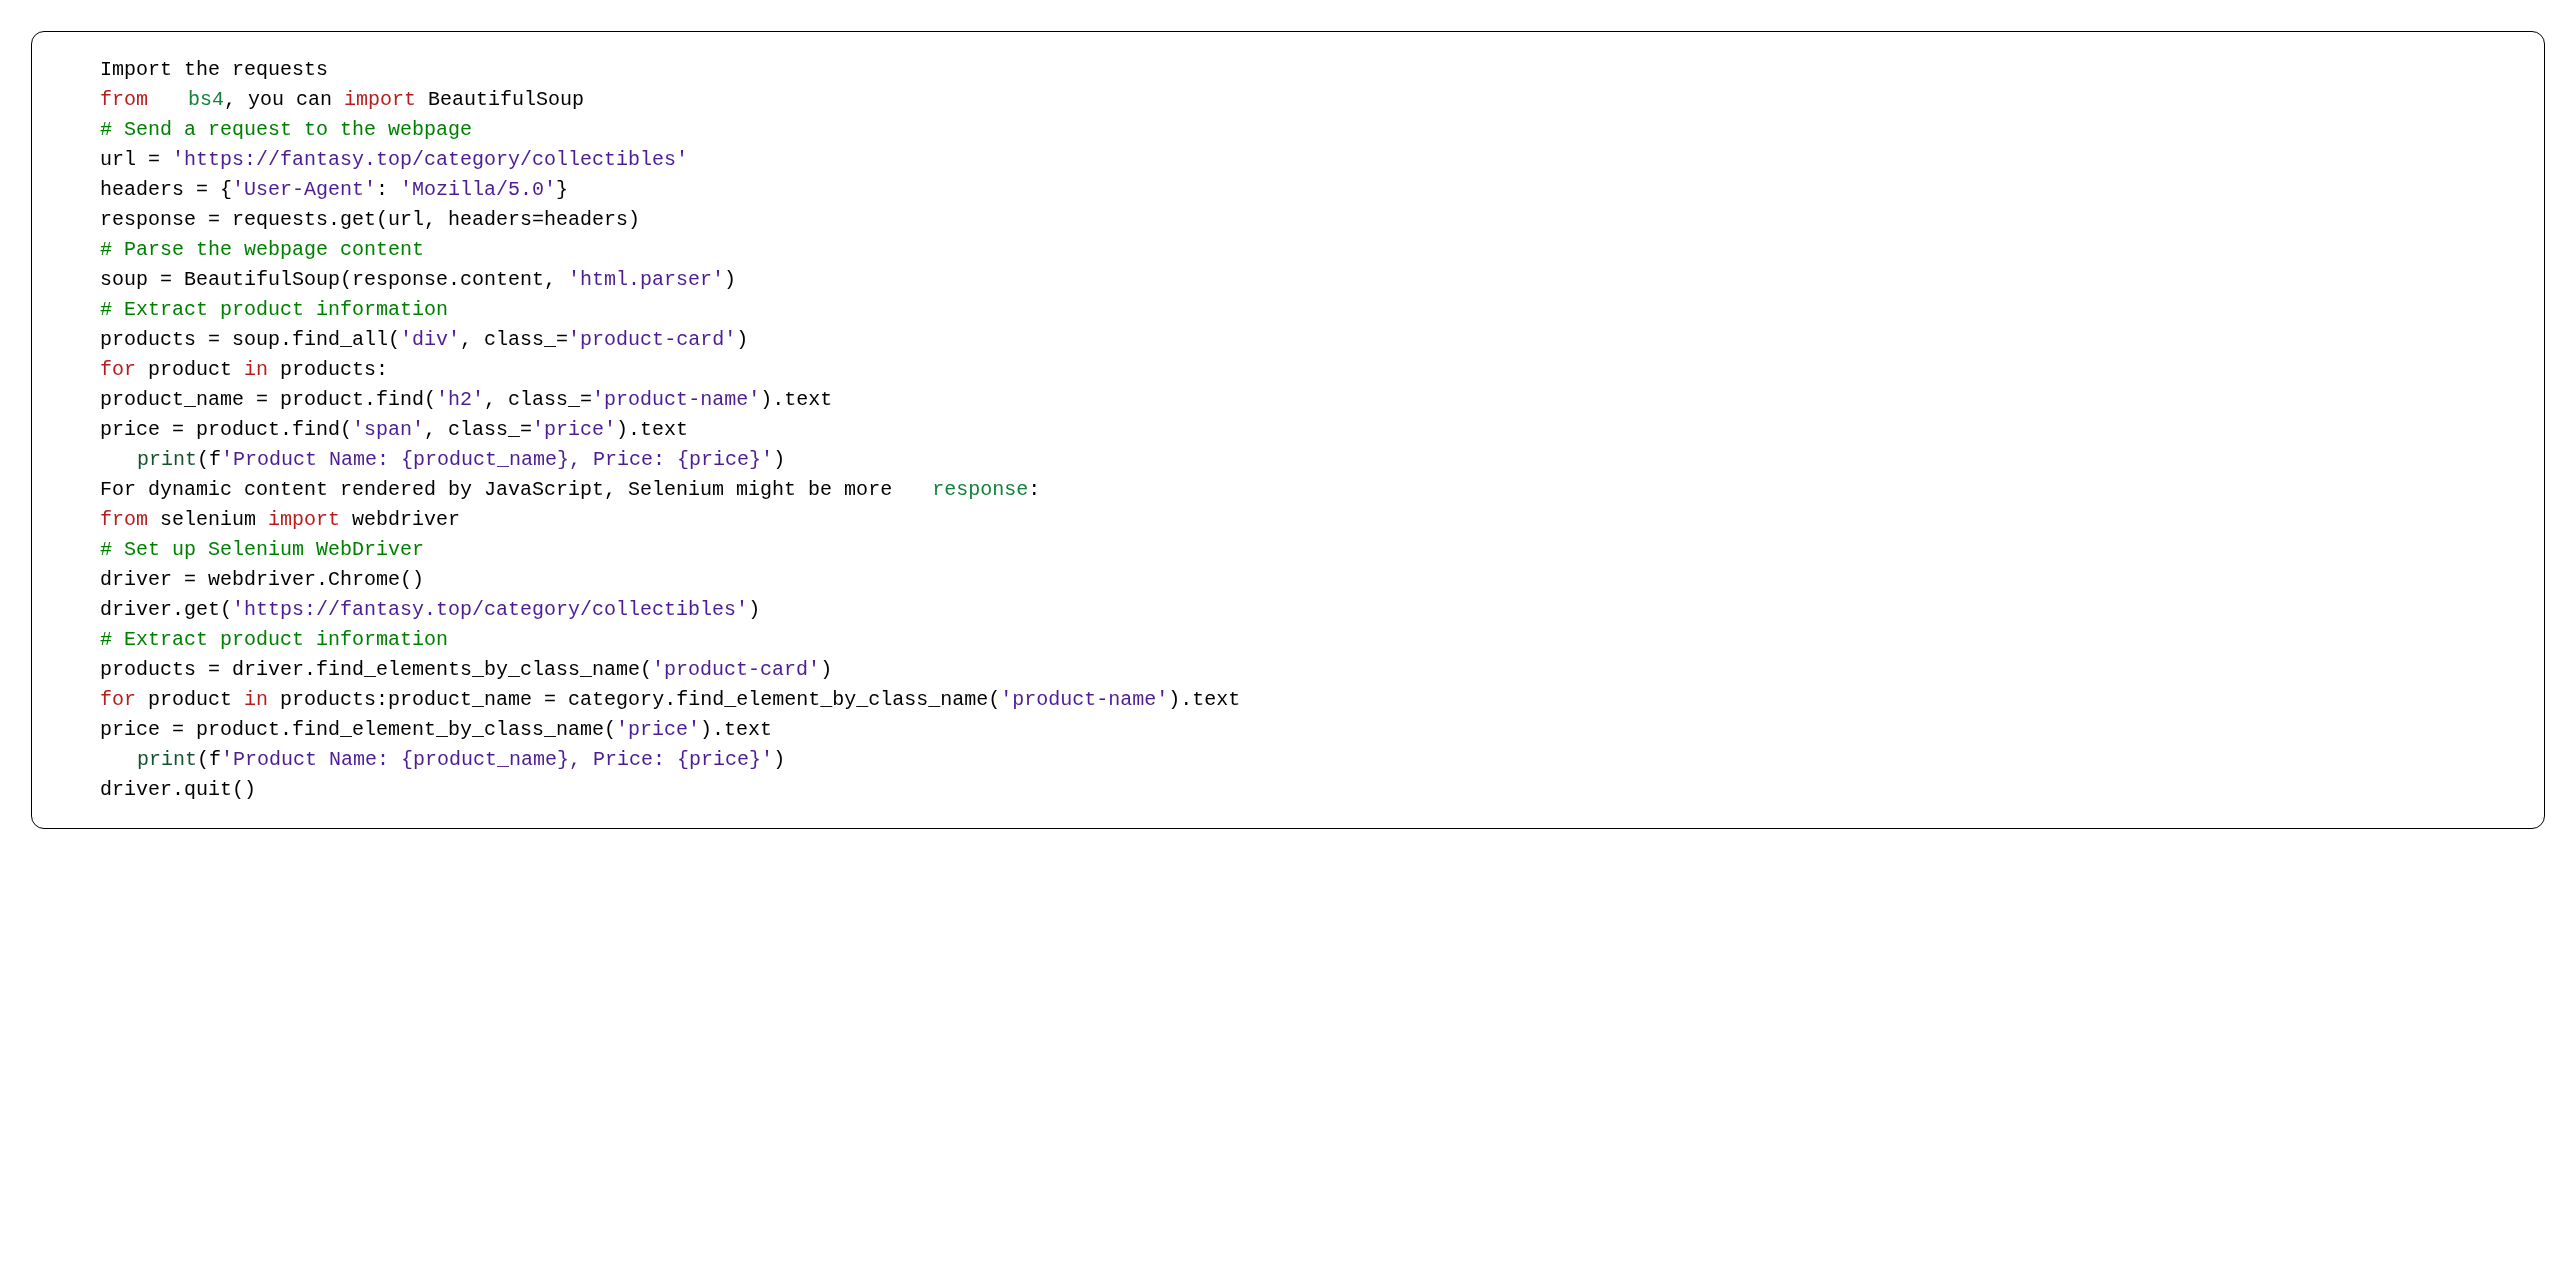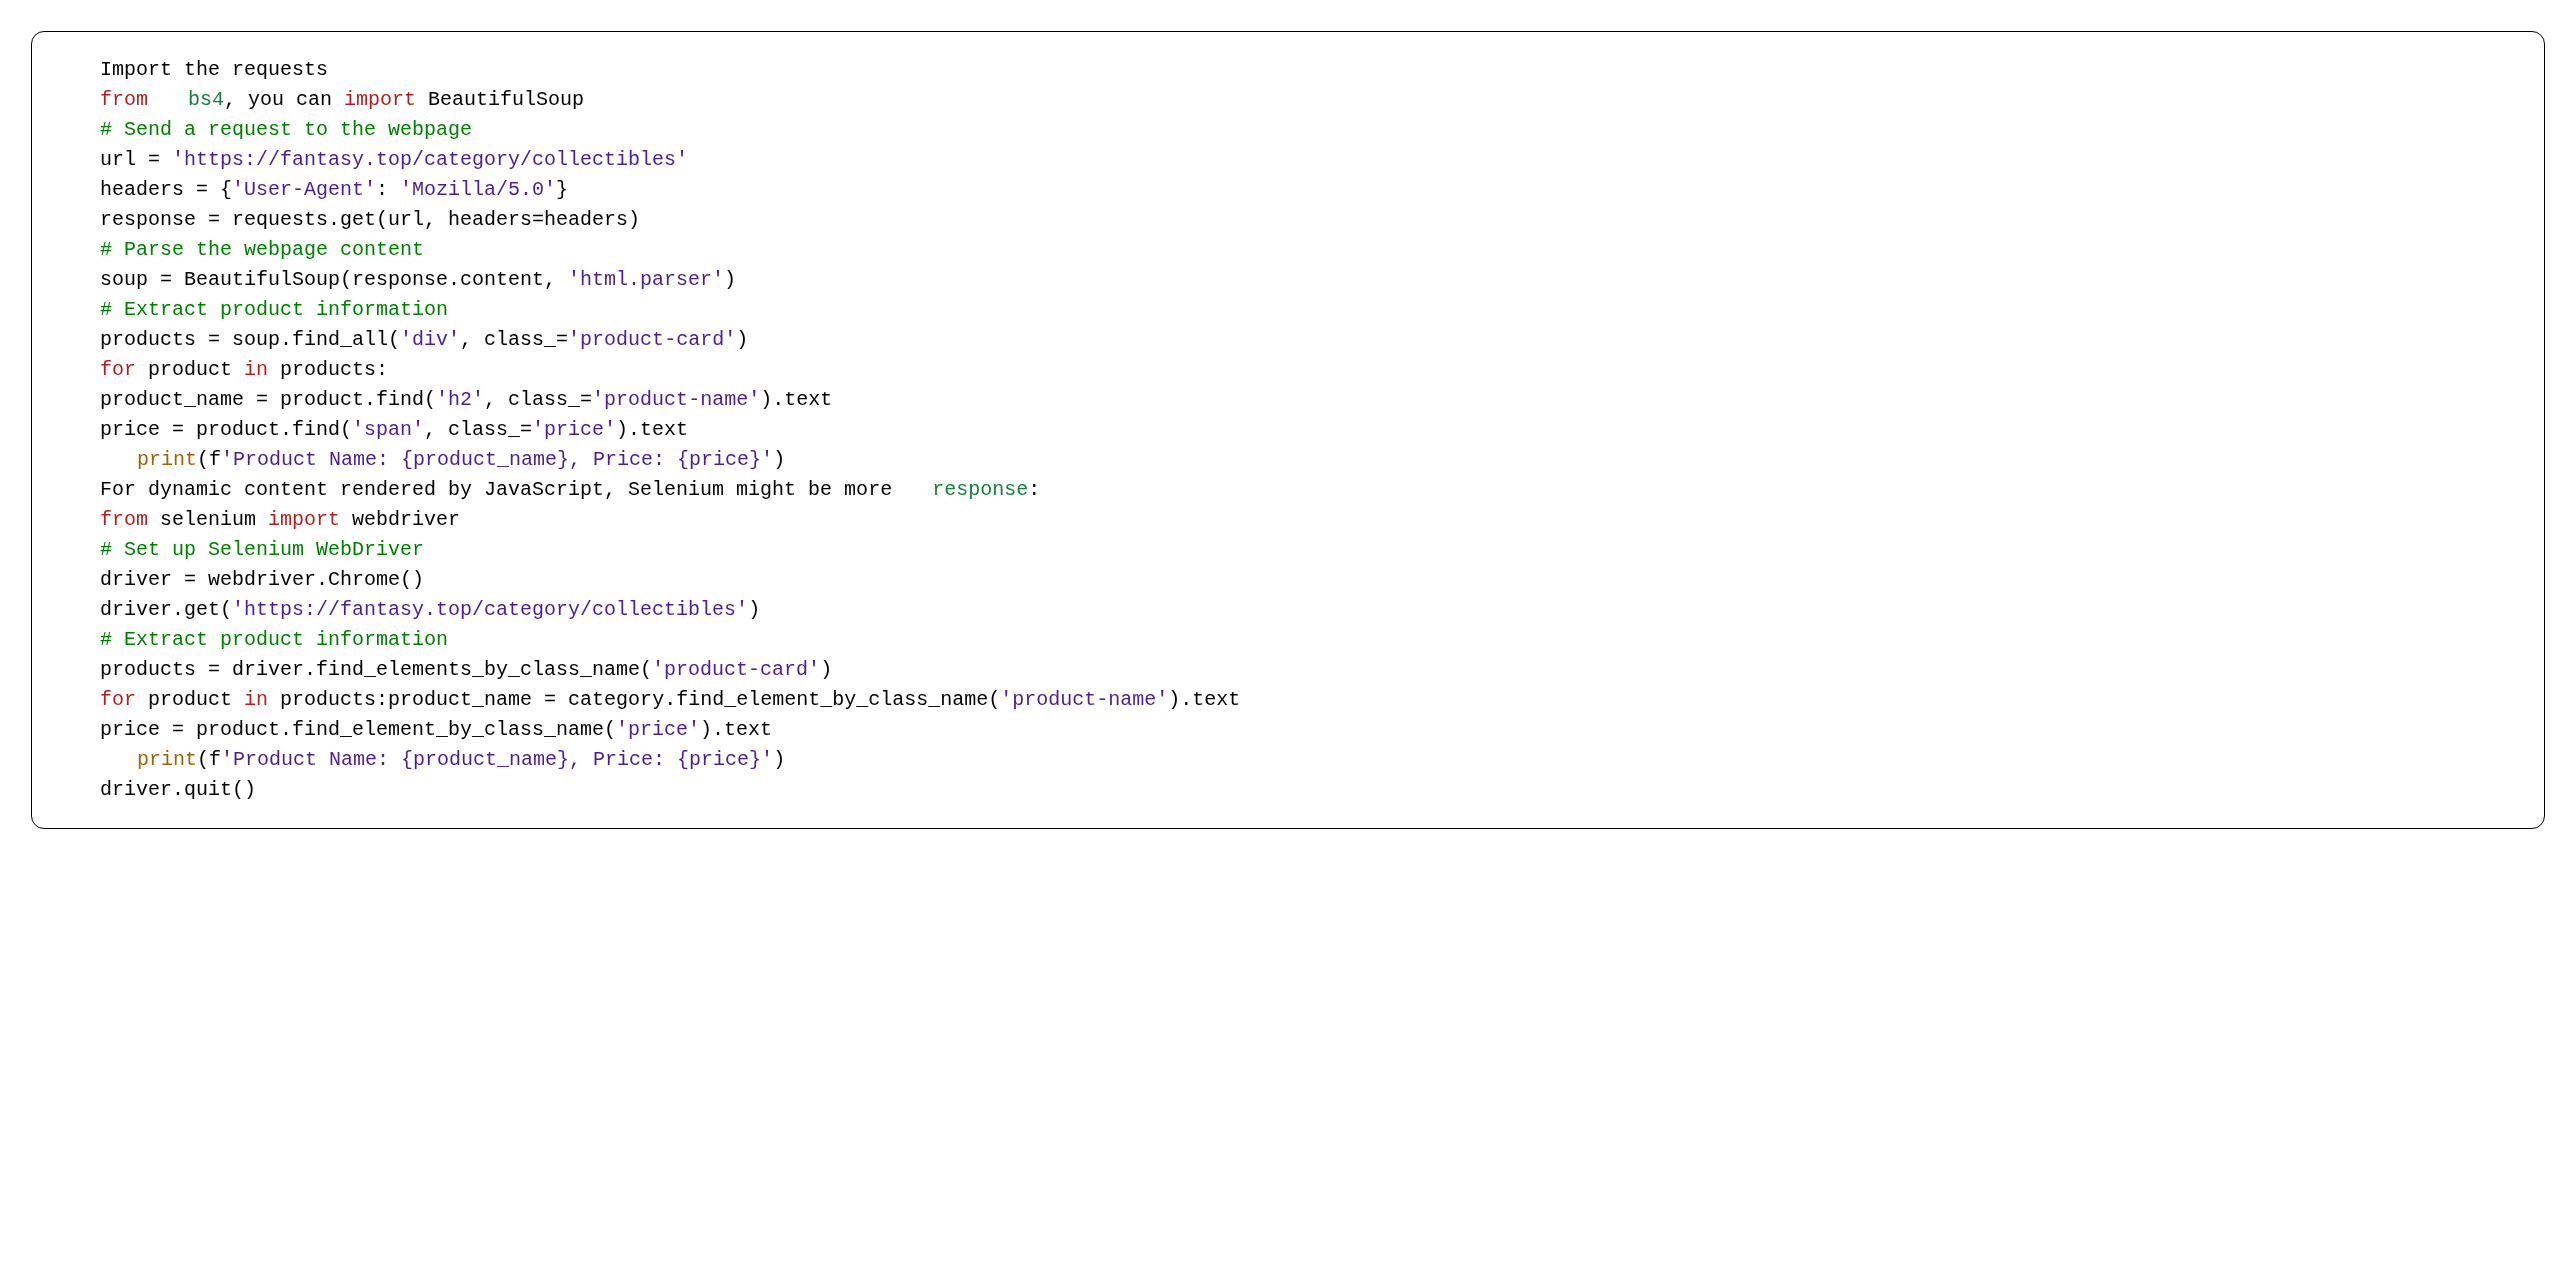--- a/index.html
+++ b/index.html
@@ -17,21 +17,21 @@
     position: relative;
   }
   .line {
     white-space: pre;
     color: #000000;
   }
   .kw { color: #b91c1c; }      
   .mod { color: #15803d; margin-left: 28px; }     
   .comment { color: #008000; } 
   .str { color: #4c1d95; }     
-  .func { color: #a16207; }    
+  .func { color: #14532d; }    
   .indent1 { padding-left: 37px; }
 </style>
 </head>
 <body>
 
 <div class="code-container">
 <div class="line"><span>Import the requests</span></div>
 <div class="line"><span class="kw">from</span><span class="mod"> bs4</span><span>, you can </span><span class="kw">import</span><span> BeautifulSoup</span></div>
 <div class="line"><span class="comment"># Send a request to the webpage</span></div>
 <div class="line"><span>url = </span><span class="str">'https://fantasy.top/category/collectibles'</span></div>

